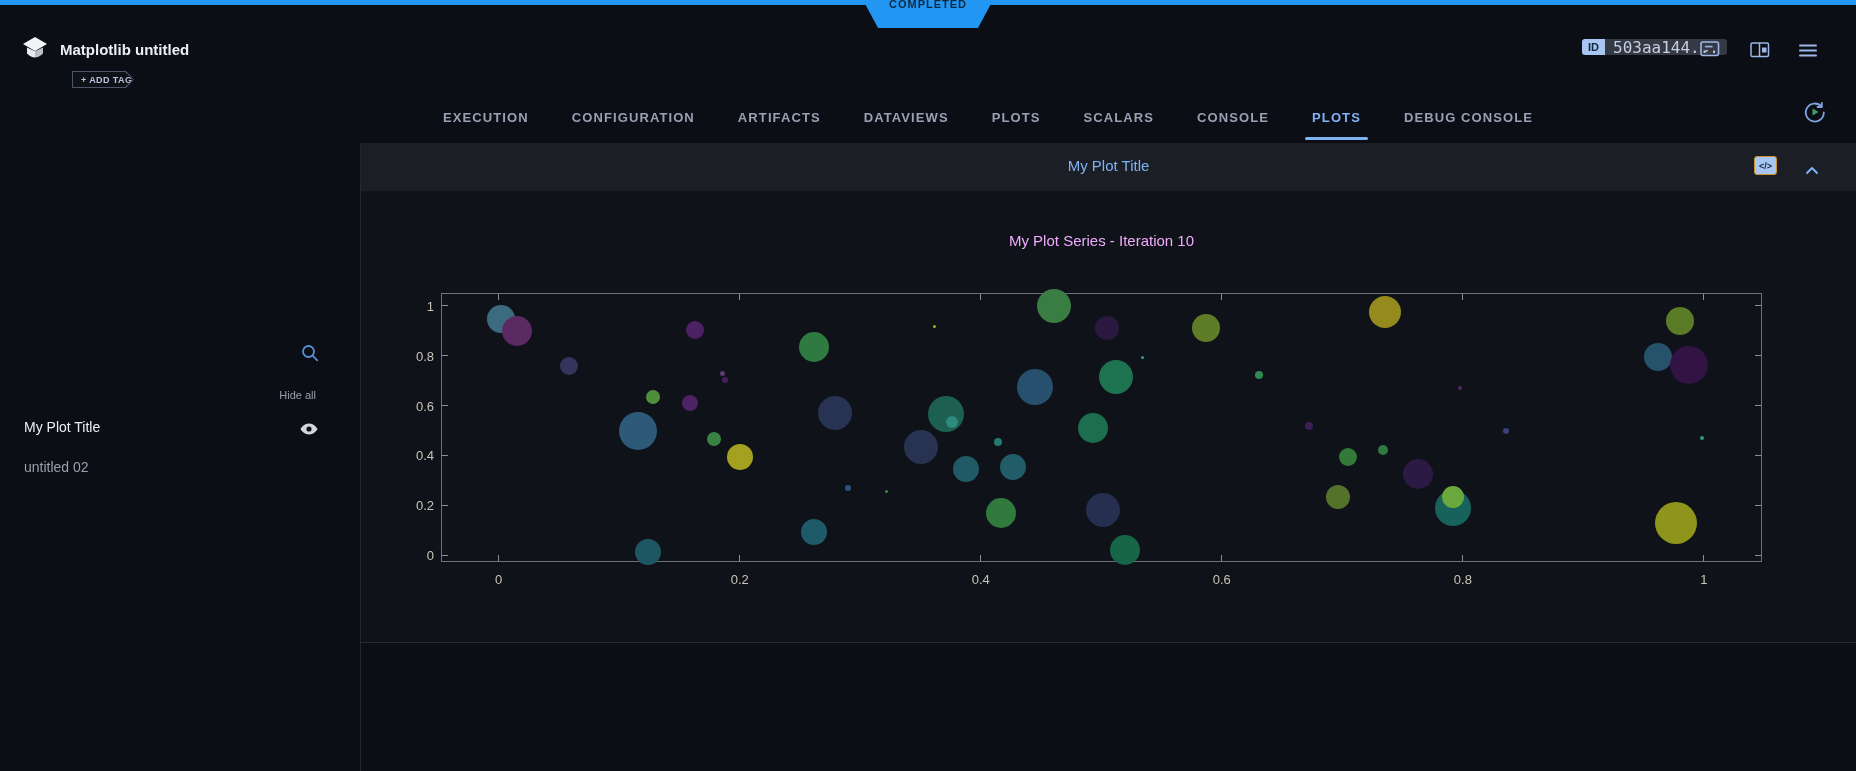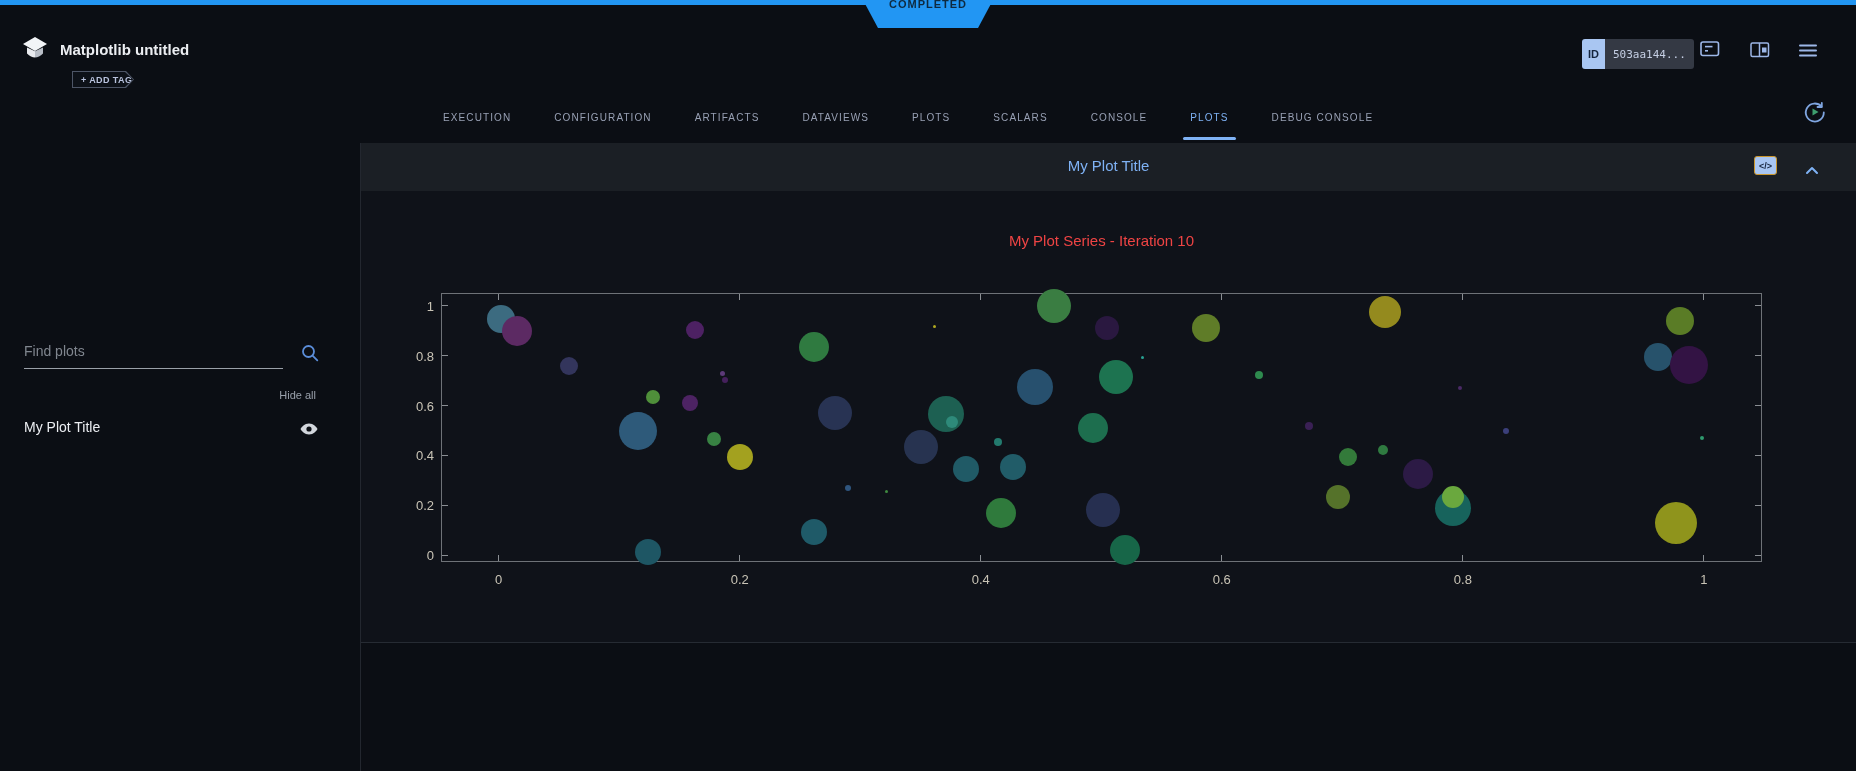--- a/index.html
+++ b/index.html
@@ -23,30 +23,30 @@
   
   .logo { position:absolute; left:22px; top:36px; width:26px; height:27px; }
   .app-title { position:absolute; left:60px; top:41px; font-size:15px; font-weight:bold; color:#eceef2; }
   .tag-btn { position:absolute; left:72px; top:71px; width:62px; height:17px;
     clip-path:polygon(0 0,calc(100% - 8px) 0,100% 50%,calc(100% - 8px) 100%,0 100%);
     background:#4d5566; }
   .tag-btn-inner { position:absolute; inset:1px;
     clip-path:polygon(0 0,calc(100% - 8px) 0,100% 50%,calc(100% - 8px) 100%,0 100%);
     background:#0d1118; color:#b9c3de; font-size:9px; font-weight:bold; letter-spacing:.4px;
     display:flex; align-items:center; padding-left:8px; }
-  .id-chip { position:absolute; left:1582px; top:39px; height:30px; display:flex; align-items:stretch; font-size:11px; }
+  .id-chip { position:absolute; left:1582px; top:39px; height:16px; display:flex; align-items:stretch; font-size:11px; }
   .id-chip .id-key { background:#a9c6f2; color:#13243d; font-weight:bold; display:flex; align-items:center; padding:0 6px; border-radius:3px 0 0 3px; }
-  .id-chip .id-val { background:#343944; color:#c5cfe4; font-family:"DejaVu Sans Mono", monospace; font-size:11px; display:flex; align-items:center; padding:0 8px; border-radius:0 3px 3px 0; }
+  .id-chip .id-val { background:#343944; color:#c5cfe4; font-family:"DejaVu Sans Mono", monospace; font-size:16px; display:flex; align-items:center; padding:0 8px; border-radius:0 3px 3px 0; }
   .hdr-icon { position:absolute; top:41px; cursor:pointer; }
   .hdr-icon.comment { left:1700px; }
   .hdr-icon.layout { left:1750px; top:42px; }
   .hdr-icon.menu { left:1799px; top:43px; }
   
   .tab-bar { position:absolute; left:443px; top:112px; display:flex; gap:43px; }
-  .tab { font-size:10px; font-weight:normal; letter-spacing:1.1px; color:#98a0b4; position:relative; cursor:pointer; line-height:11px; }
+  .tab { font-size:13px; font-weight:bold; letter-spacing:1.1px; color:#98a0b4; position:relative; cursor:pointer; line-height:11px; }
   .tab.active { color:#7fb2f5; }
   .tab.active::after { content:""; position:absolute; left:-7px; right:-7px; top:25px; height:3px; background:#7fb2f5; border-radius:2px; }
   .refresh-btn { position:absolute; left:1802px; top:99px; width:26px; height:26px; cursor:pointer; }
   
   .sidebar { position:absolute; left:0; top:143px; width:361px; height:628px; border-right:1px solid #23272f; background:#0b0e14; }
   .search-wrap { position:absolute; left:24px; top:196px; width:259px; }
   .search-input { width:100%; background:transparent; border:none; border-bottom:1px solid #9aa0a8; outline:none;
     color:#d7dae0; font-size:14px; font-family:"Liberation Sans",sans-serif; padding:4px 0 9px 0; }
   .search-input::placeholder { color:#80868f; }
   .search-icon { position:absolute; left:300px; top:200px; }
@@ -57,21 +57,21 @@
   .plot-list-item.active .plot-item-label { color:#eceef2; }
   .plot-list-item .eye { position:absolute; right:43px; top:14px; }
   
   .panel-header { position:absolute; left:361px; top:143px; width:1495px; height:48px; background:#1b1f25; }
   .panel-title { position:absolute; left:0; right:0; top:14px; text-align:center; font-size:15px; color:#7fb2f5; }
   .code-chip { position:absolute; left:1393px; top:13px; width:23px; height:19px; background:#a9c6f2; border:1px solid #c9952c; border-radius:3px;
     color:#16233c; font-size:9px; font-weight:bold; display:flex; align-items:center; justify-content:center; cursor:pointer; }
   .panel-chevron { position:absolute; left:1444px; top:18px; cursor:pointer; }
   
   .plot-body { position:absolute; left:361px; top:191px; width:1495px; height:452px; background:#0f1219; border-bottom:1px solid #262b33; }
-  .chart-title { position:absolute; left:80px; top:41px; width:1321px; text-align:center; font-size:15px; color:#ef4444; }
+  .chart-title { position:absolute; left:80px; top:41px; width:1321px; text-align:center; font-size:15px; color:#f0abfc; }
   .plot-frame { position:absolute; left:80px; top:102px; width:1321px; height:269px; border:1px solid #6e7277; }
   .tick { position:absolute; background:#8a8e93; }
   .axis-label { position:absolute; font-size:13px; color:#c9c4b6; }
   .axis-label.x { text-align:center; }
   .axis-label.y { text-align:right; }
   .bubble { position:absolute; border-radius:50%; }
 </style>
 </head>
 <body>
 
@@ -128,37 +128,37 @@
   </div>
 <div class="refresh-btn">
   <svg width="26" height="26" viewBox="0 0 26 26" fill="none">
     <path d="M19.5 7.5 A 9 9 0 1 0 21.8 13.5" stroke="#7fa5e0" stroke-width="1.8" stroke-linecap="round"></path>
     <path d="M19.8 3.8 L19.8 8 L15.5 8" stroke="#7fa5e0" stroke-width="1.8" stroke-linecap="round" stroke-linejoin="round"></path>
     <path d="M10.5 9.5 L16.5 13 L10.5 16.5 Z" fill="#3e9e6e"></path>
   </svg>
 </div>
 
 <div class="sidebar">
-  <div class="search-wrap">
-    <input class="search-input" type="text" placeholder="Find plots" style="">
-  </div>
   <div class="search-icon">
     <svg width="20" height="20" viewBox="0 0 20 20" fill="none" stroke="#5b8dd9" stroke-width="1.8">
       <circle cx="8.5" cy="8.5" r="5.5"></circle>
       <line x1="12.8" y1="12.8" x2="17.3" y2="17.3" stroke-linecap="round"></line>
     </svg>
   </div>
   <div class="hide-all">Hide all</div>
   <div class="plot-list">
       <div class="plot-list-item active">
         <span class="plot-item-label">My Plot Title</span>
         <span class="eye"><svg width="18" height="12" viewBox="0 0 18 12">
             <path d="M9 0.5 C4.5 0.5 1.5 4 0.5 6 C1.5 8 4.5 11.5 9 11.5 C13.5 11.5 16.5 8 17.5 6 C16.5 4 13.5 0.5 9 0.5 Z" fill="#d2d6dc"></path>
             <circle cx="9" cy="6" r="2.6" fill="#0c0f15"></circle>
           </svg></span>
+      </div>
+      <div class="plot-list-item">
+        <span class="plot-item-label">untitled 02</span>
       </div>
     </div>
 </div>
 
 <div class="panel-header">
   <div class="panel-title">My Plot Title</div>
   <div class="code-chip">&lt;/&gt;</div>
   <div class="panel-chevron">
     <svg width="14" height="9" viewBox="0 0 14 9" fill="none" stroke="#7fb2f5" stroke-width="2" stroke-linecap="round" stroke-linejoin="round">
       <path d="M2 7 L7 2 L12 7"></path>

